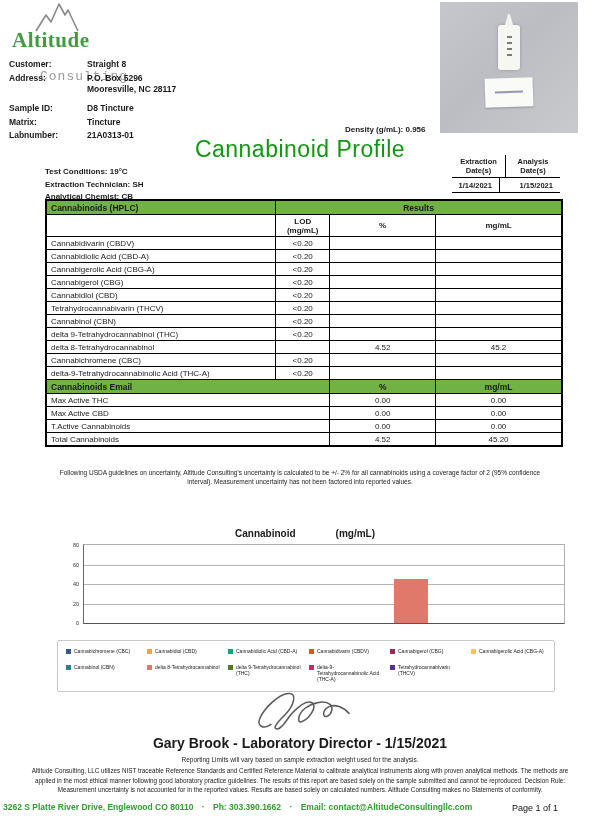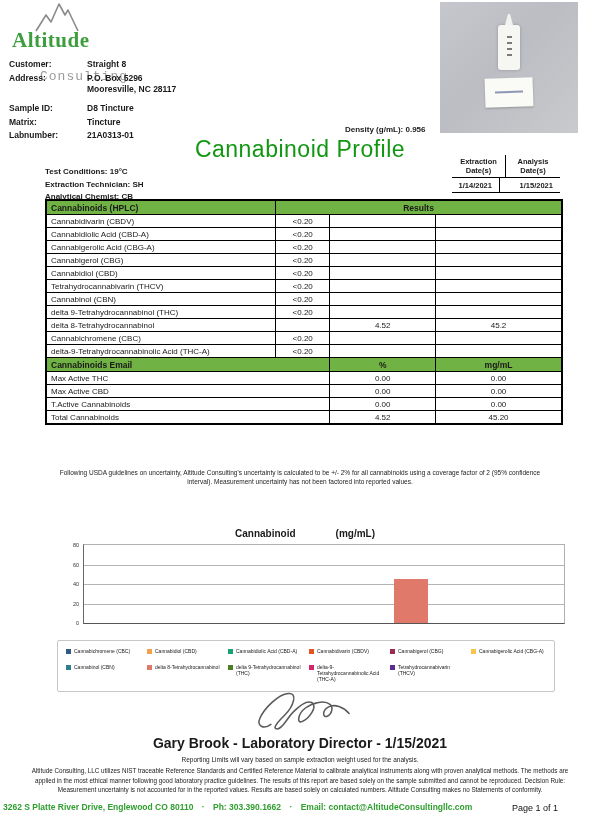--- a/index.html
+++ b/index.html
@@ -174,20 +174,26 @@
     <colgroup>
         <col class="c1">
         <col class="c2">
         <col class="c3">
         <col class="c4">
       </colgroup>
     <tbody>
       <tr class="green">
         <td class="sec-cell">Cannabinoids (HPLC)</td>
         <td class="res-cell" colspan="3">Results</td>
+      </tr>
+      <tr class="colhead">
+        <td></td>
+        <td>LOD (mg/mL)</td>
+        <td>%</td>
+        <td>mg/mL</td>
       </tr>
     </tbody>
     <tbody>
         <tr>
         <td class="name-col">Cannabidivarin (CBDV)</td>
         <td class="c">&lt;0.20</td>
         <td class="c"></td>
         <td class="c"></td>
       </tr>
         <tr>

